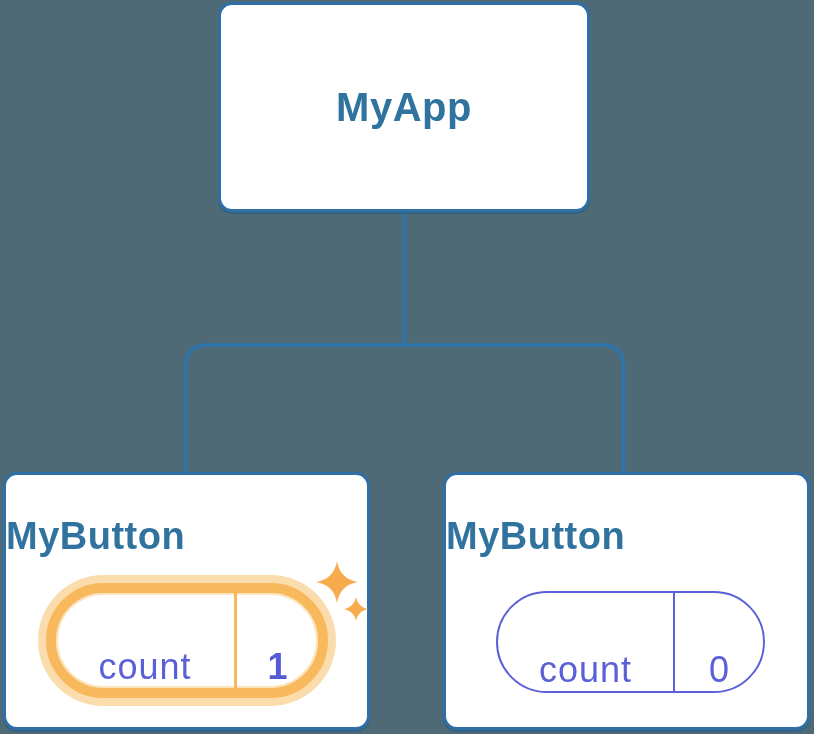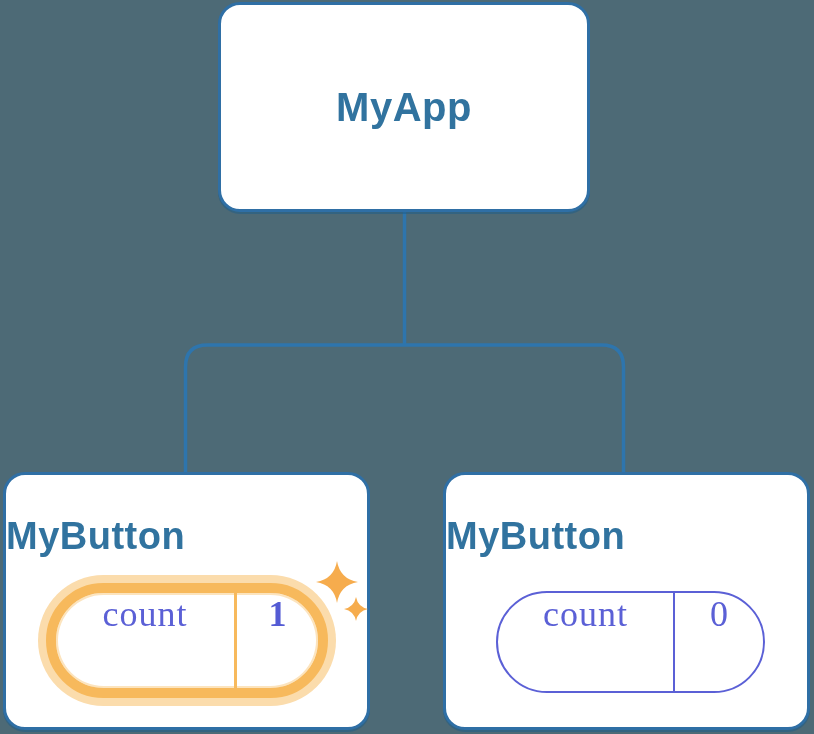--- a/index.html
+++ b/index.html
@@ -8,21 +8,21 @@
   }
   html,body{margin:0;padding:0;}
   body{background:var(--bg);font-family:"Liberation Sans",sans-serif;}
   .stage{position:relative;width:814px;height:734px;background:var(--bg);overflow:hidden;}
 
   .connector{position:absolute;left:0;top:0;}
   .connector path{fill:none;stroke:var(--line);stroke-width:3.5px;}
 
   .card{
     position:absolute;background:#fff;
-    border:3px solid var(--card-border);border-radius:22px;
+    border:3px solid var(--card-border);border-radius:14px;
     box-shadow:0 2px 0 rgba(31,92,137,.55);
     box-sizing:border-box;
   }
   .card-root{left:218px;top:2px;width:372px;height:210px;
     display:flex;align-items:center;justify-content:center;}
   .card-child-left{left:3px;top:472px;width:367px;height:258px;}
   .card-child-right{left:443px;top:472px;width:367px;height:258px;}
 
   .root-title{color:var(--title);font-size:40px;font-weight:700;letter-spacing:.5px;}
   .child-title{
@@ -33,21 +33,21 @@
   .pill{position:absolute;background:#fff;box-sizing:border-box;display:flex;align-items:stretch;}
   .pill-highlight{
     left:40px;top:108px;width:282px;height:115px;border-radius:62px;
     border:10px solid var(--orange);
     box-shadow:0 0 0 8px var(--glow), inset 0 0 0 2px #FCE4BE;
   }
   .pill-plain{
     left:50px;top:116px;width:269px;height:102px;border-radius:52px;
     border:2px solid var(--state);
   }
-  .pill-seg{display:flex;align-items:flex-start;justify-content:center;font-family:Liberation Serif, serif;}
+  .pill-seg{display:flex;align-items:flex-end;justify-content:center;}
   .pill-highlight .seg-key{width:178px;}
   .pill-plain .seg-key{width:175px;}
   .seg-val{flex:1;}
   .divider-orange{width:3px;background:var(--orange);}
   .divider-purple{width:2px;background:var(--state);}
   .state-key{color:var(--state);font-size:36px;letter-spacing:1px;}
   .state-val{color:var(--state);font-size:36px;}
   .state-val.bold{font-weight:700;color:#545BD4;}
 
   .sparkles{position:absolute;left:293px;top:80px;width:82px;height:82px;}

